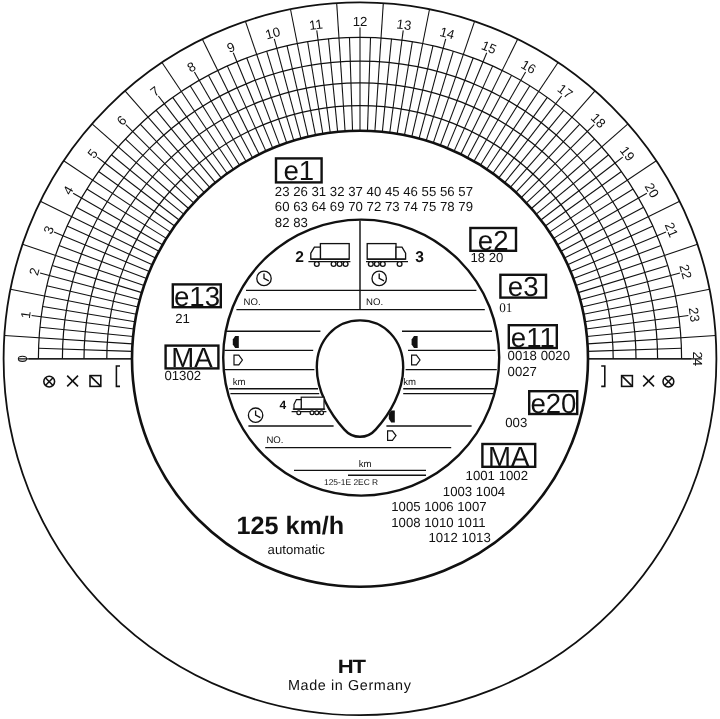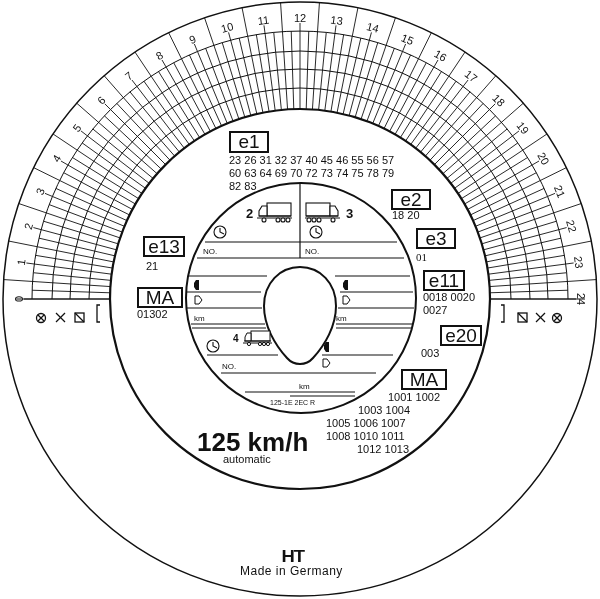--- a/index.html
+++ b/index.html
@@ -1,22 +1,22 @@
 <!DOCTYPE html>
 <html><head>
 <meta charset="utf-8">
 <style>
   html, body { margin: 0; padding: 0; background: #ffffff; }
   body { width: 600px; height: 599px; overflow: hidden; position: relative; font-family: "Liberation Sans", sans-serif; color: #111; }
   #disc { position: absolute; left: 0; top: 0; width: 600px; height: 599px; }
   svg text { font-family: "Liberation Sans", sans-serif; fill: #111; }
   .lbl { position: absolute; font-family: "Liberation Sans", sans-serif; color: #111; white-space: nowrap; line-height: 1; }
-  .box { position: absolute; border: 2px solid #111; font-family: "Liberation Sans", sans-serif; font-size: 19px; line-height: 18px; text-align: center; background: #fff; }
+  .box { position: absolute; border: 2px solid #111; font-family: "Liberation Sans", sans-serif; font-size: 23px; line-height: 18px; text-align: center; background: #fff; }
   .codes { position: absolute; font-size: 11px; line-height: 13px; white-space: nowrap; }
-  .speed { position: absolute; left: 197px; top: 427px; font-size: 26px; font-weight: bold; }
+  .speed { position: absolute; left: 197px; top: 427px; font-size: 21px; font-weight: bold; }
   .auto { position: absolute; left: 223px; top: 454px; font-size: 11px; }
   .brand { position: absolute; left: 283px; top: 548px; font-size: 16px; font-weight: 900; letter-spacing: -1px; transform: scaleX(1.15); }
   .made { position: absolute; left: 240px; top: 564px; font-size: 12px; letter-spacing: 0.5px; }
   .num { position: absolute; font-size: 13px; font-weight: bold; }
 </style>
 </head>
 <body>
 
 <svg id="disc" viewBox="0 0 600 599" xmlns="http://www.w3.org/2000/svg">
   <g id="grid">
@@ -340,21 +340,21 @@
 
 <div class="box" style="left:143px;top:236px;width:38px;height:17px;">e13</div>
 <div class="codes" style="left:146px;top:260px;">21</div>
 
 <div class="box" style="left:137px;top:287px;width:42px;height:17px;">MA</div>
 <div class="codes" style="left:137px;top:308px;">01302</div>
 
 <div class="box" style="left:401px;top:369px;width:42px;height:17px;">MA</div>
 <div class="codes" style="left:326px;top:391px;text-align:right;width:114px;">
   <div>1001 1002</div>
-  <div style="margin-right:30px;">1003 1004</div>
+  <div style="margin-right:19px;">1003 1004</div>
   <div style="text-align:left;">1005 1006 1007</div>
   <div style="text-align:left;">1008 1010 1011</div>
   <div style="text-align:center;">1012 1013</div>
 </div>
 
 <div class="speed">125 km/h</div>
 <div class="lbl auto">automatic</div>
 
 <div class="brand">HT</div>
 <div class="made">Made in Germany</div>

